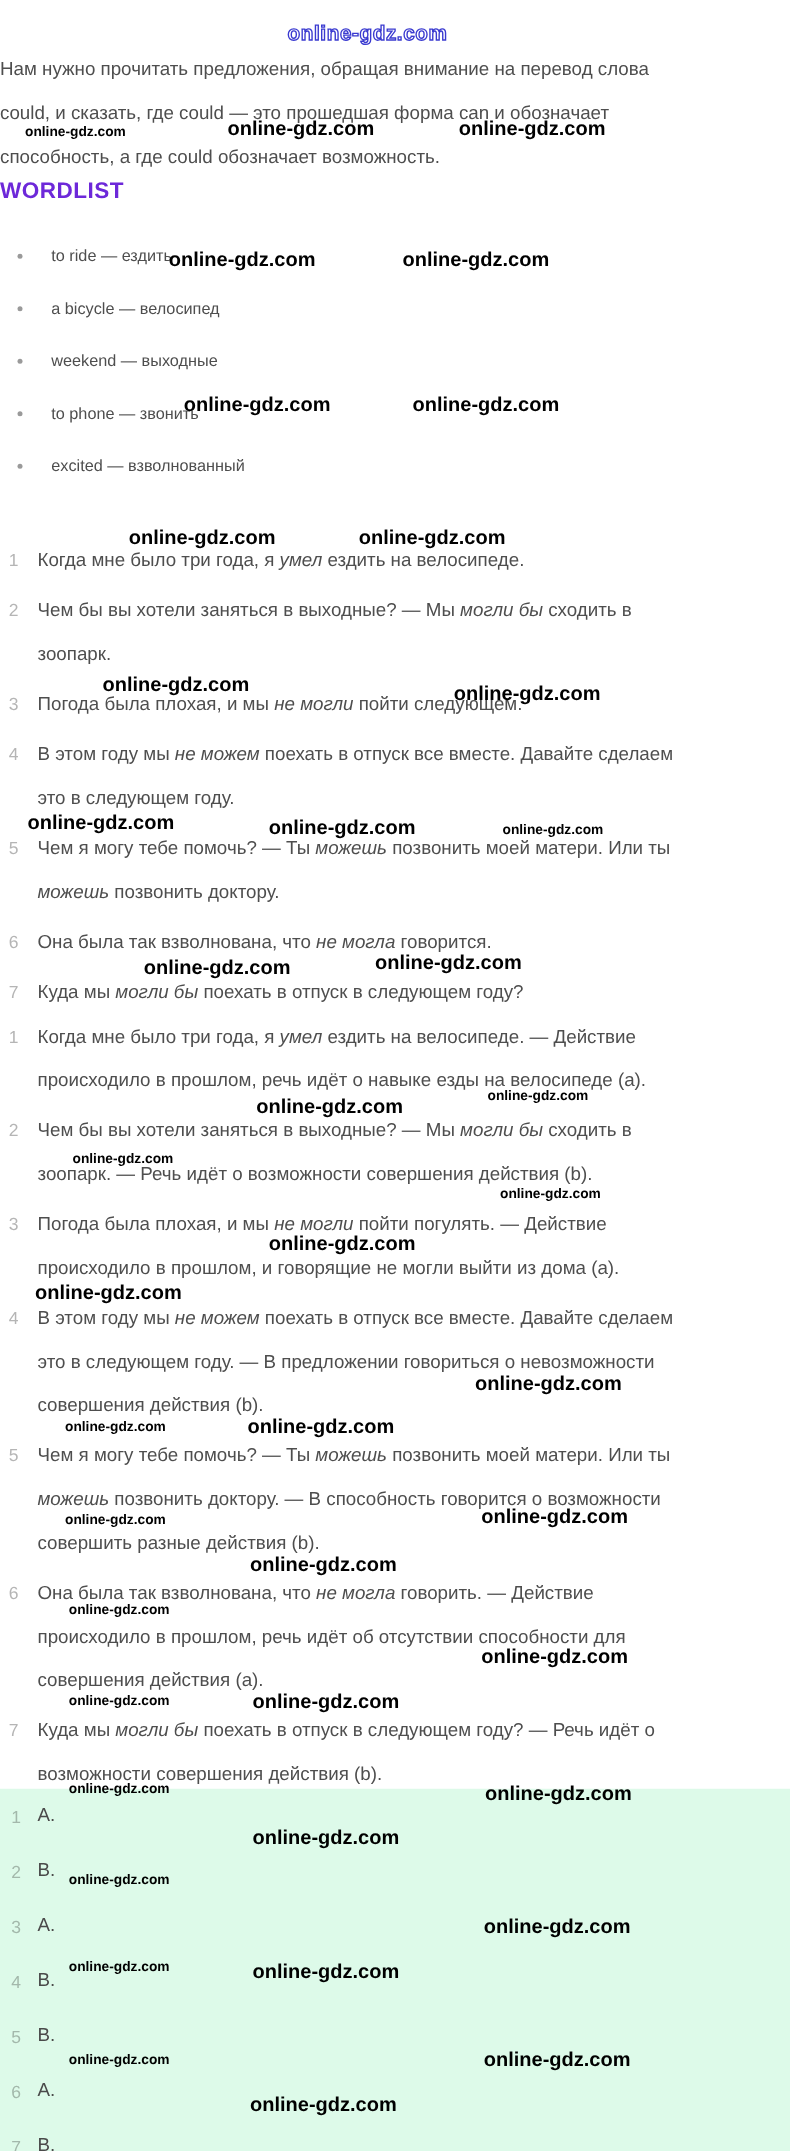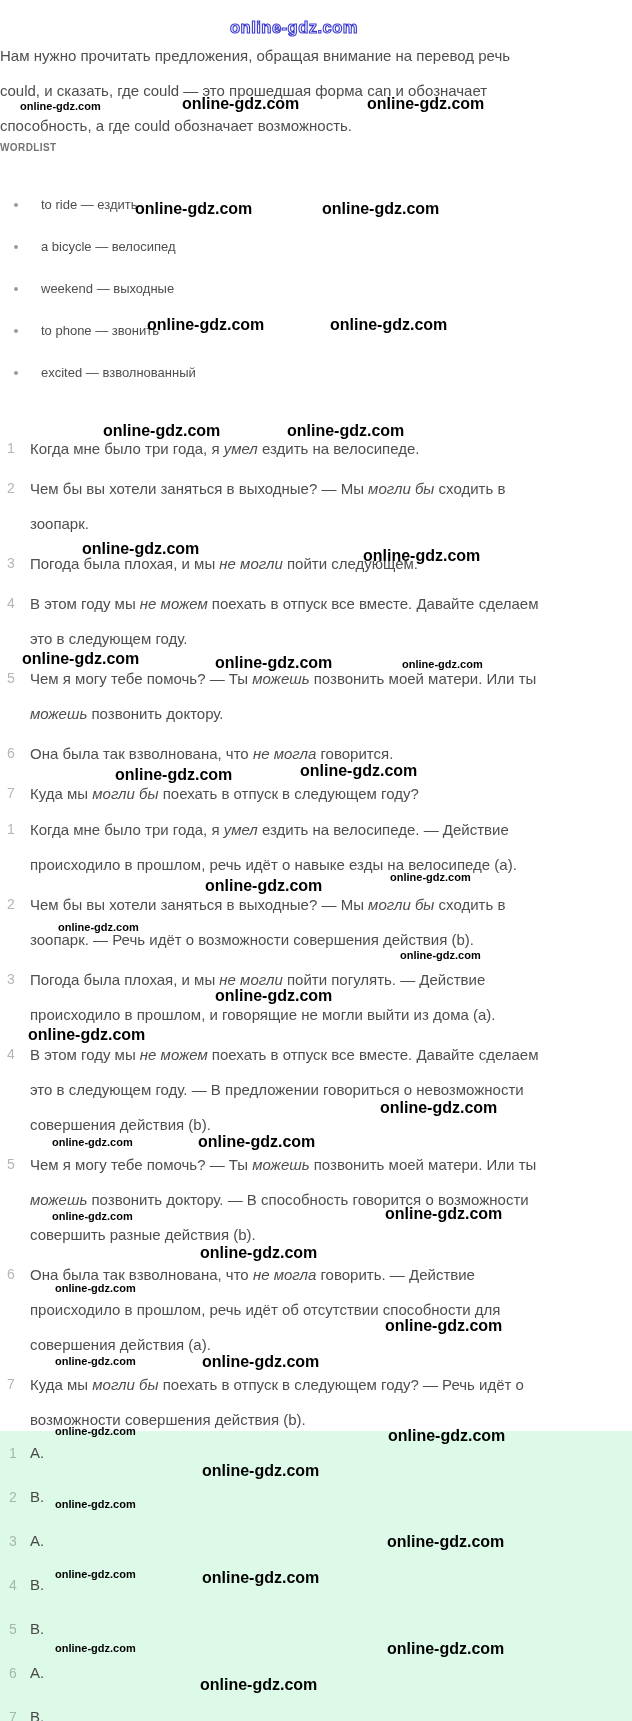--- a/index.html
+++ b/index.html
@@ -7,22 +7,22 @@
        font-family:"Liberation Sans",sans-serif;color:#4e4e4e;}
   .page{position:absolute;left:0;top:16px;width:604px;height:1721px;text-decoration:underline;}
 
   .wm-blue{position:absolute;top:2px;left:230px;font-size:16.5px;font-weight:700;
            letter-spacing:.5px;color:#ffffff;-webkit-text-stroke:1.1px #3a3ad0;
            white-space:nowrap;}
 
   .intro{position:absolute;left:0;top:22px;width:604px;font-size:15px;
          line-height:35px;white-space:pre-line;}
 
-  .heading{position:absolute;left:0;top:126px;font-size:10px;font-weight:700;
-           color:#737373;letter-spacing:.4px;}
+  .heading{position:absolute;left:0;top:126px;font-size:18px;font-weight:700;
+           color:#6d28d9;letter-spacing:.4px;}
 
   .wordlist{position:absolute;left:0;top:180px;width:600px;list-style:none;margin:0;padding:0;}
   .wl-item{height:42px;display:flex;align-items:flex-start;}
   .wl-dot{width:4px;height:4px;border-radius:50%;background:#9a9a9a;
           margin:7px 13px 0 14px;flex:none;}
   .wl-text{font-size:13px;line-height:17px;margin-left:10px;}
 
   .nlist{position:absolute;left:0;width:624px;margin:0;padding:0;list-style:none;}
   .nlist.first{top:415px;}
   .nlist.second{top:796px;}
@@ -42,21 +42,21 @@
   .wm{position:absolute;color:#000;white-space:nowrap;}
   .wm.l{font-size:16px;font-weight:700;}
   .wm.s{font-size:11px;font-weight:600;}
 </style>
 </head>
 <body>
 
 <div class="page">
   <div class="wm-blue">online-gdz.com</div>
 
-  <div class="intro">Нам нужно прочитать предложения, обращая внимание на перевод речь
+  <div class="intro">Нам нужно прочитать предложения, обращая внимание на перевод слова
 could, и сказать, где could — это прошедшая форма can и обозначает
 способность, а где could обозначает возможность.</div>
 
   <div class="heading">WORDLIST</div>
 
   <ul class="wordlist">
       <li class="wl-item">
         <span class="wl-dot"></span>
         <span class="wl-text">to ride — ездить</span>
       </li>

